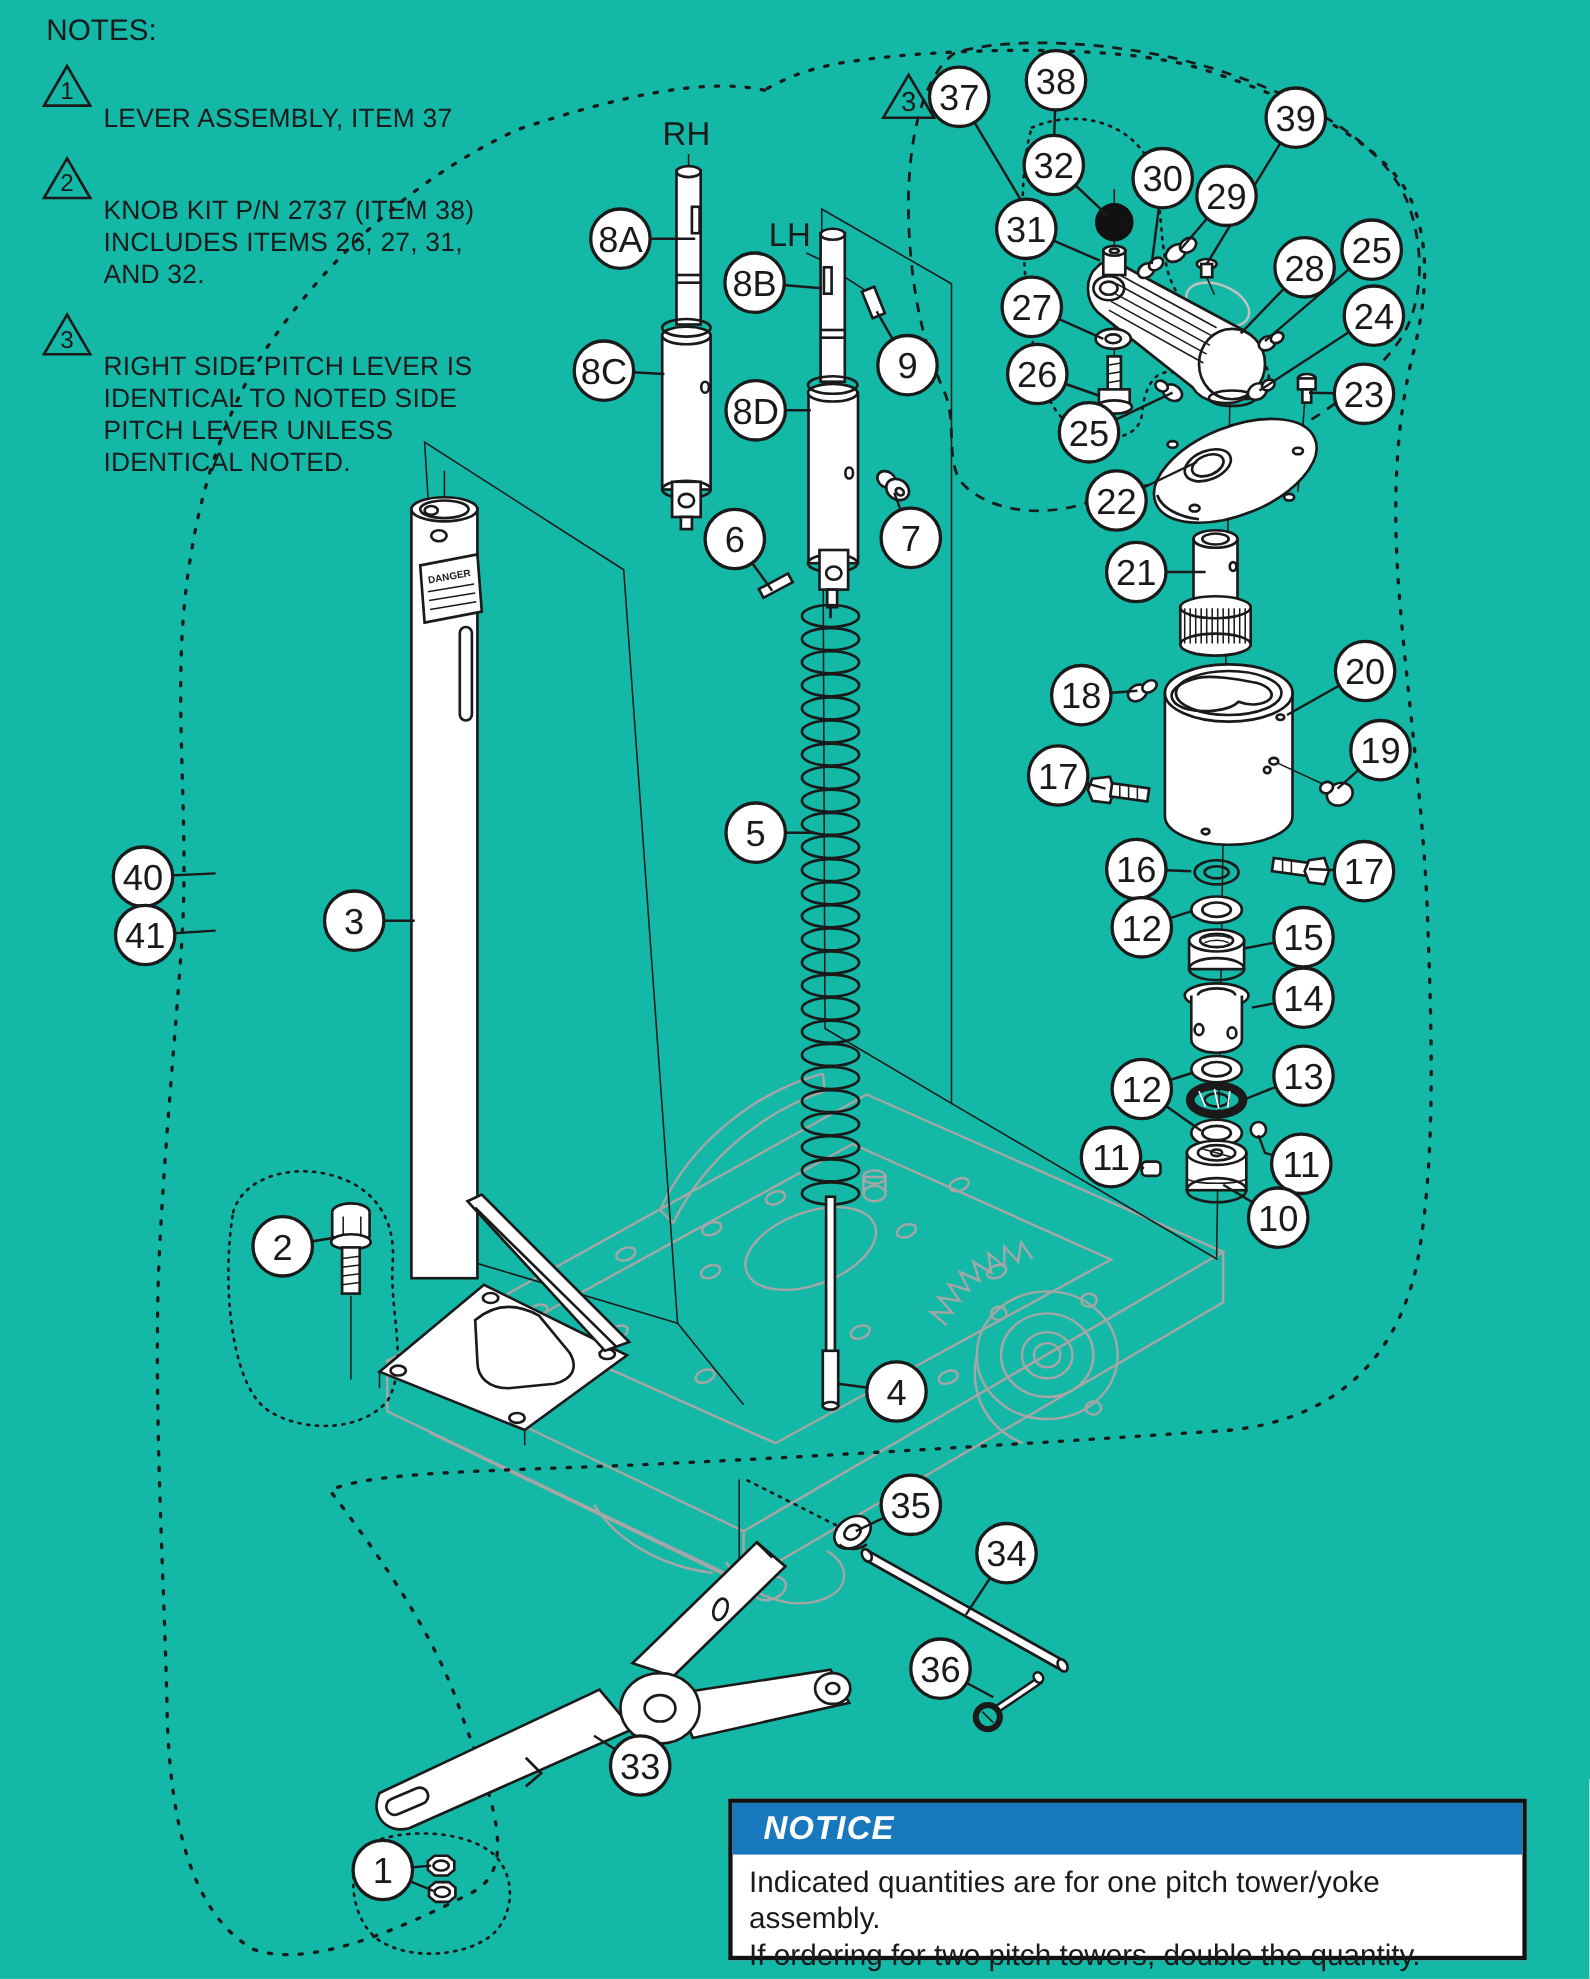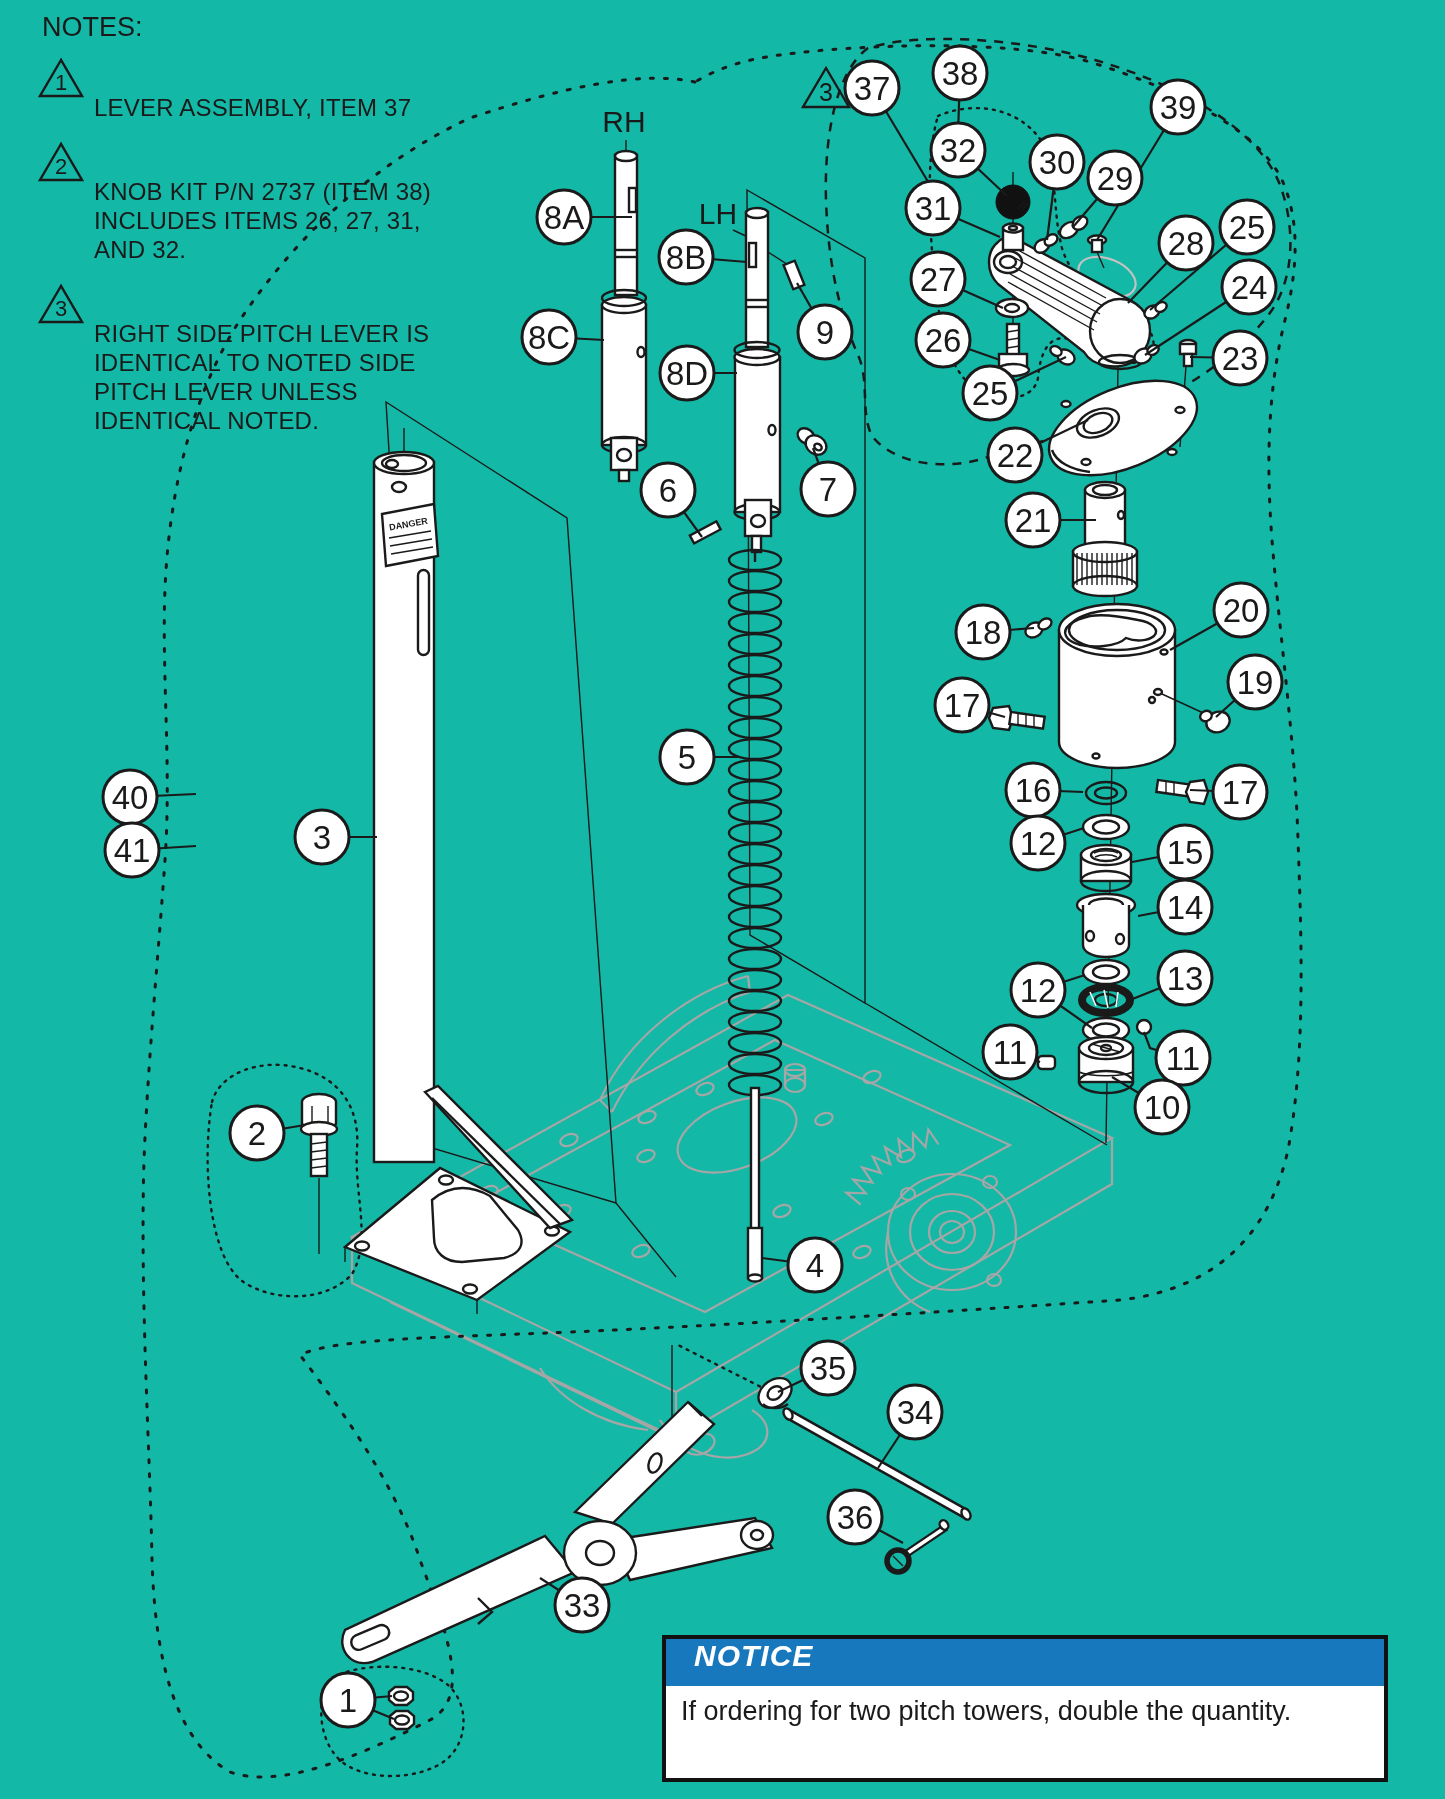--- a/index.html
+++ b/index.html
@@ -26,21 +26,21 @@
   .dash-fine{stroke:#1a1a1a;stroke-width:2.4;fill:none;stroke-dasharray:2 6;stroke-linecap:round;}
   .leader{stroke:#1a1a1a;stroke-width:2.2;fill:none;}
   .callouts circle{fill:#fff;stroke:#1a1a1a;stroke-width:3;}
   .callouts text{font-size:33px;text-anchor:middle;}
   .sidelabel{font-size:30px;text-anchor:middle;}
   .tri-label{font-size:25px;text-anchor:middle;}
   .danger-t{font-size:9px;font-weight:bold;text-anchor:middle;}
   
   .notice{position:absolute;left:662px;top:1635px;width:726px;height:147px;
           border:4px solid #111;background:#fff;box-sizing:border-box;}
-  .notice-bar{height:47px;display:flex;padding-left:28px;}
+  .notice-bar{height:47px;display:flex;align-items:center;padding-left:28px;}
   .notice-title{color:#fff;font-style:italic;font-weight:bold;font-size:30px;letter-spacing:1px;}
   .notice-body{padding:9px 14px 0 15px;font-size:27px;line-height:33px;}
 </style>
 </head>
 <body>
 
 <div class="page">
 
   <div class="notes">
     <p class="notes-heading">NOTES:</p>
@@ -774,17 +774,18 @@
           <text x="348" y="1712">1</text>
         </g>
       </g>
   </svg>
 
   <div class="notice">
     <div class="notice-bar" style="background: rgb(24, 120, 190);">
       <span class="notice-title">NOTICE</span>
     </div>
     <div class="notice-body">
+      <div>Indicated quantities are for one pitch tower/yoke assembly.</div>
       <div>If ordering for two pitch towers, double the quantity.</div>
     </div>
   </div>
 
 </div>
 
 </body></html>

